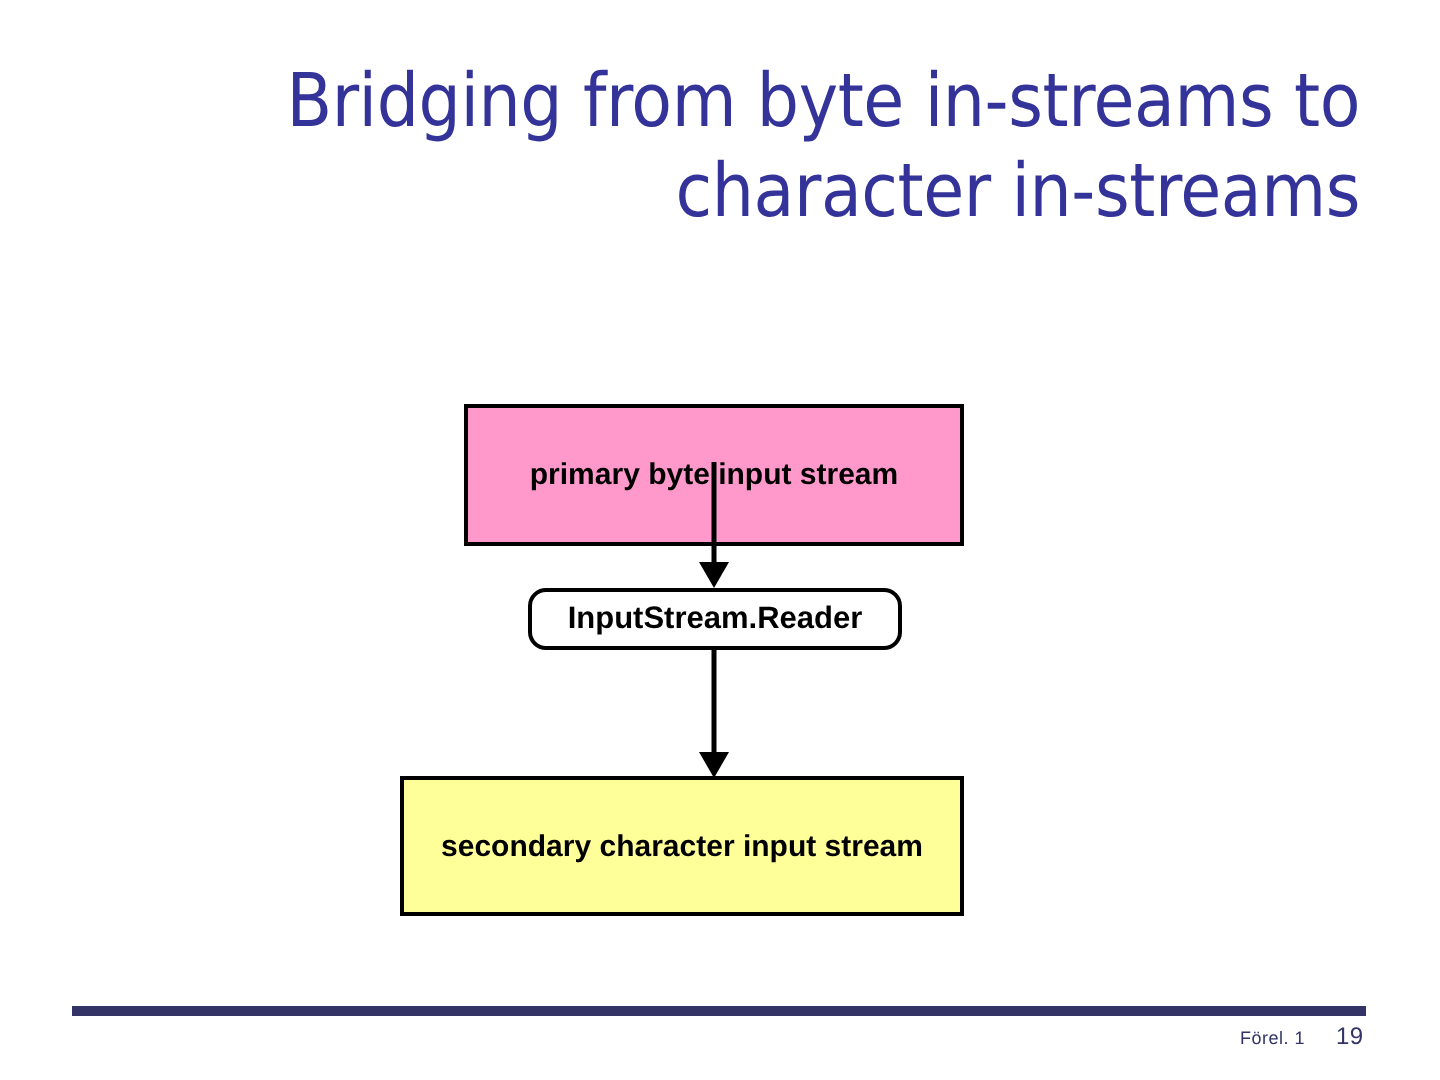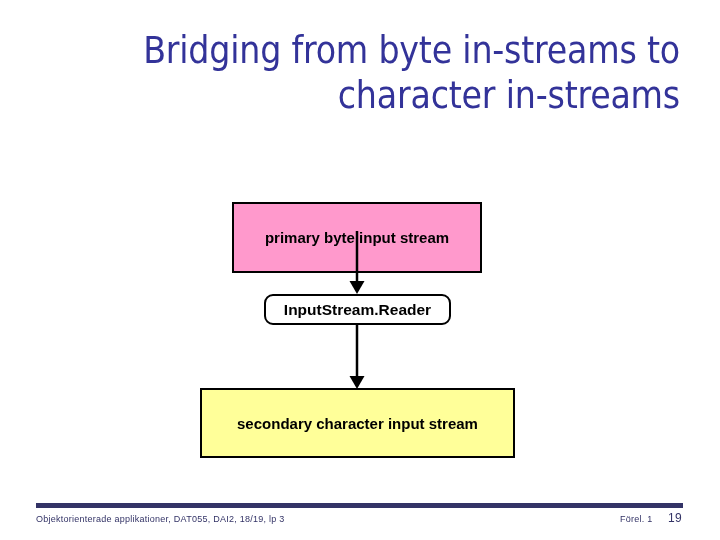--- a/index.html
+++ b/index.html
@@ -75,21 +75,21 @@
     height: 31px;
     background: #ffffff;
     border-radius: 9px;
     font-size: 15.5px;
     justify-content: center;
   }
 
   #node-secondary {
     left: 200px;
     top: 388px;
-    width: 315px;
+    width: 282px;
     height: 70px;
     background: #ffff99;
   }
 
   
   .arrow {
     position: absolute;
   }
 
   #arrow-1 { left: 345px; top: 231px; }
@@ -155,19 +155,18 @@
     </svg>
 
     <div class="node" id="node-secondary">
       <span>secondary character input stream</span>
     </div>
 
   </div>
 
   <div id="footer-rule"></div>
 
-  <div class="footer-text" id="footer-left">Objektorienterade applikationer, DAT055, DAI2, 18/19, lp 3</div>
 
   <div class="footer-text" id="footer-lecture">Förel. 1</div>
 
   <div class="footer-text" id="footer-page">19</div>
 
 </div>
 
 </body></html>

